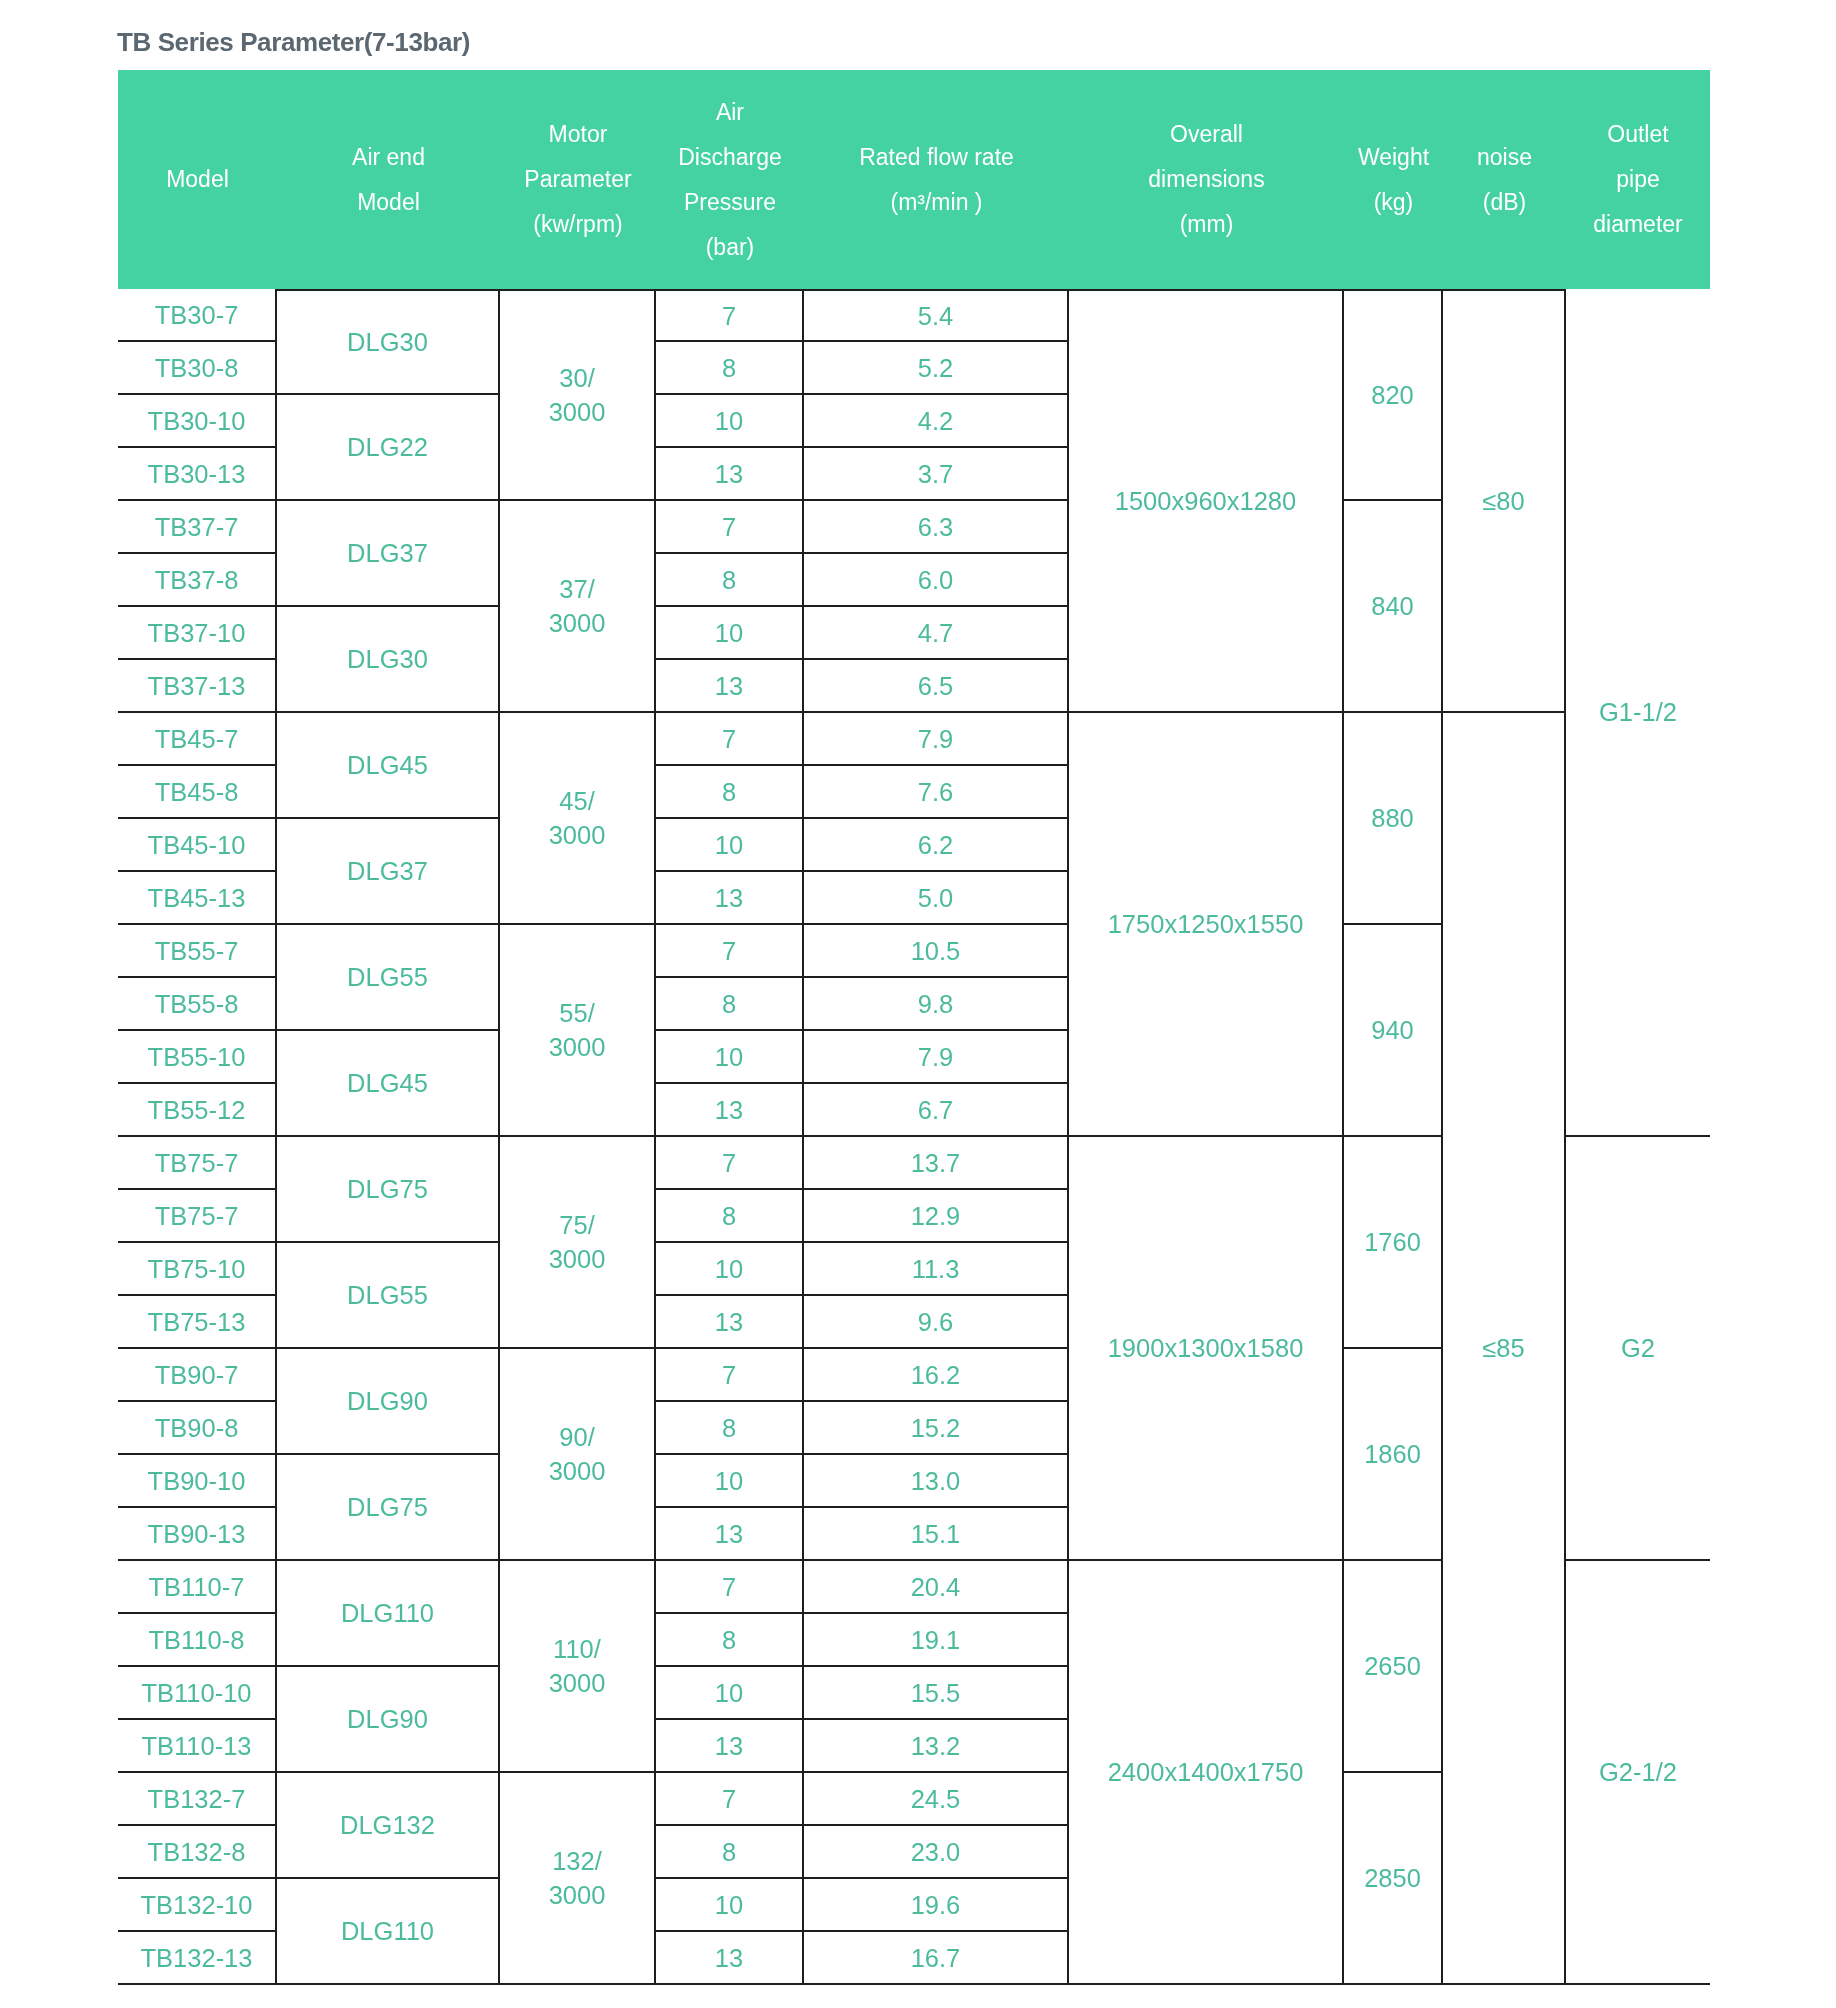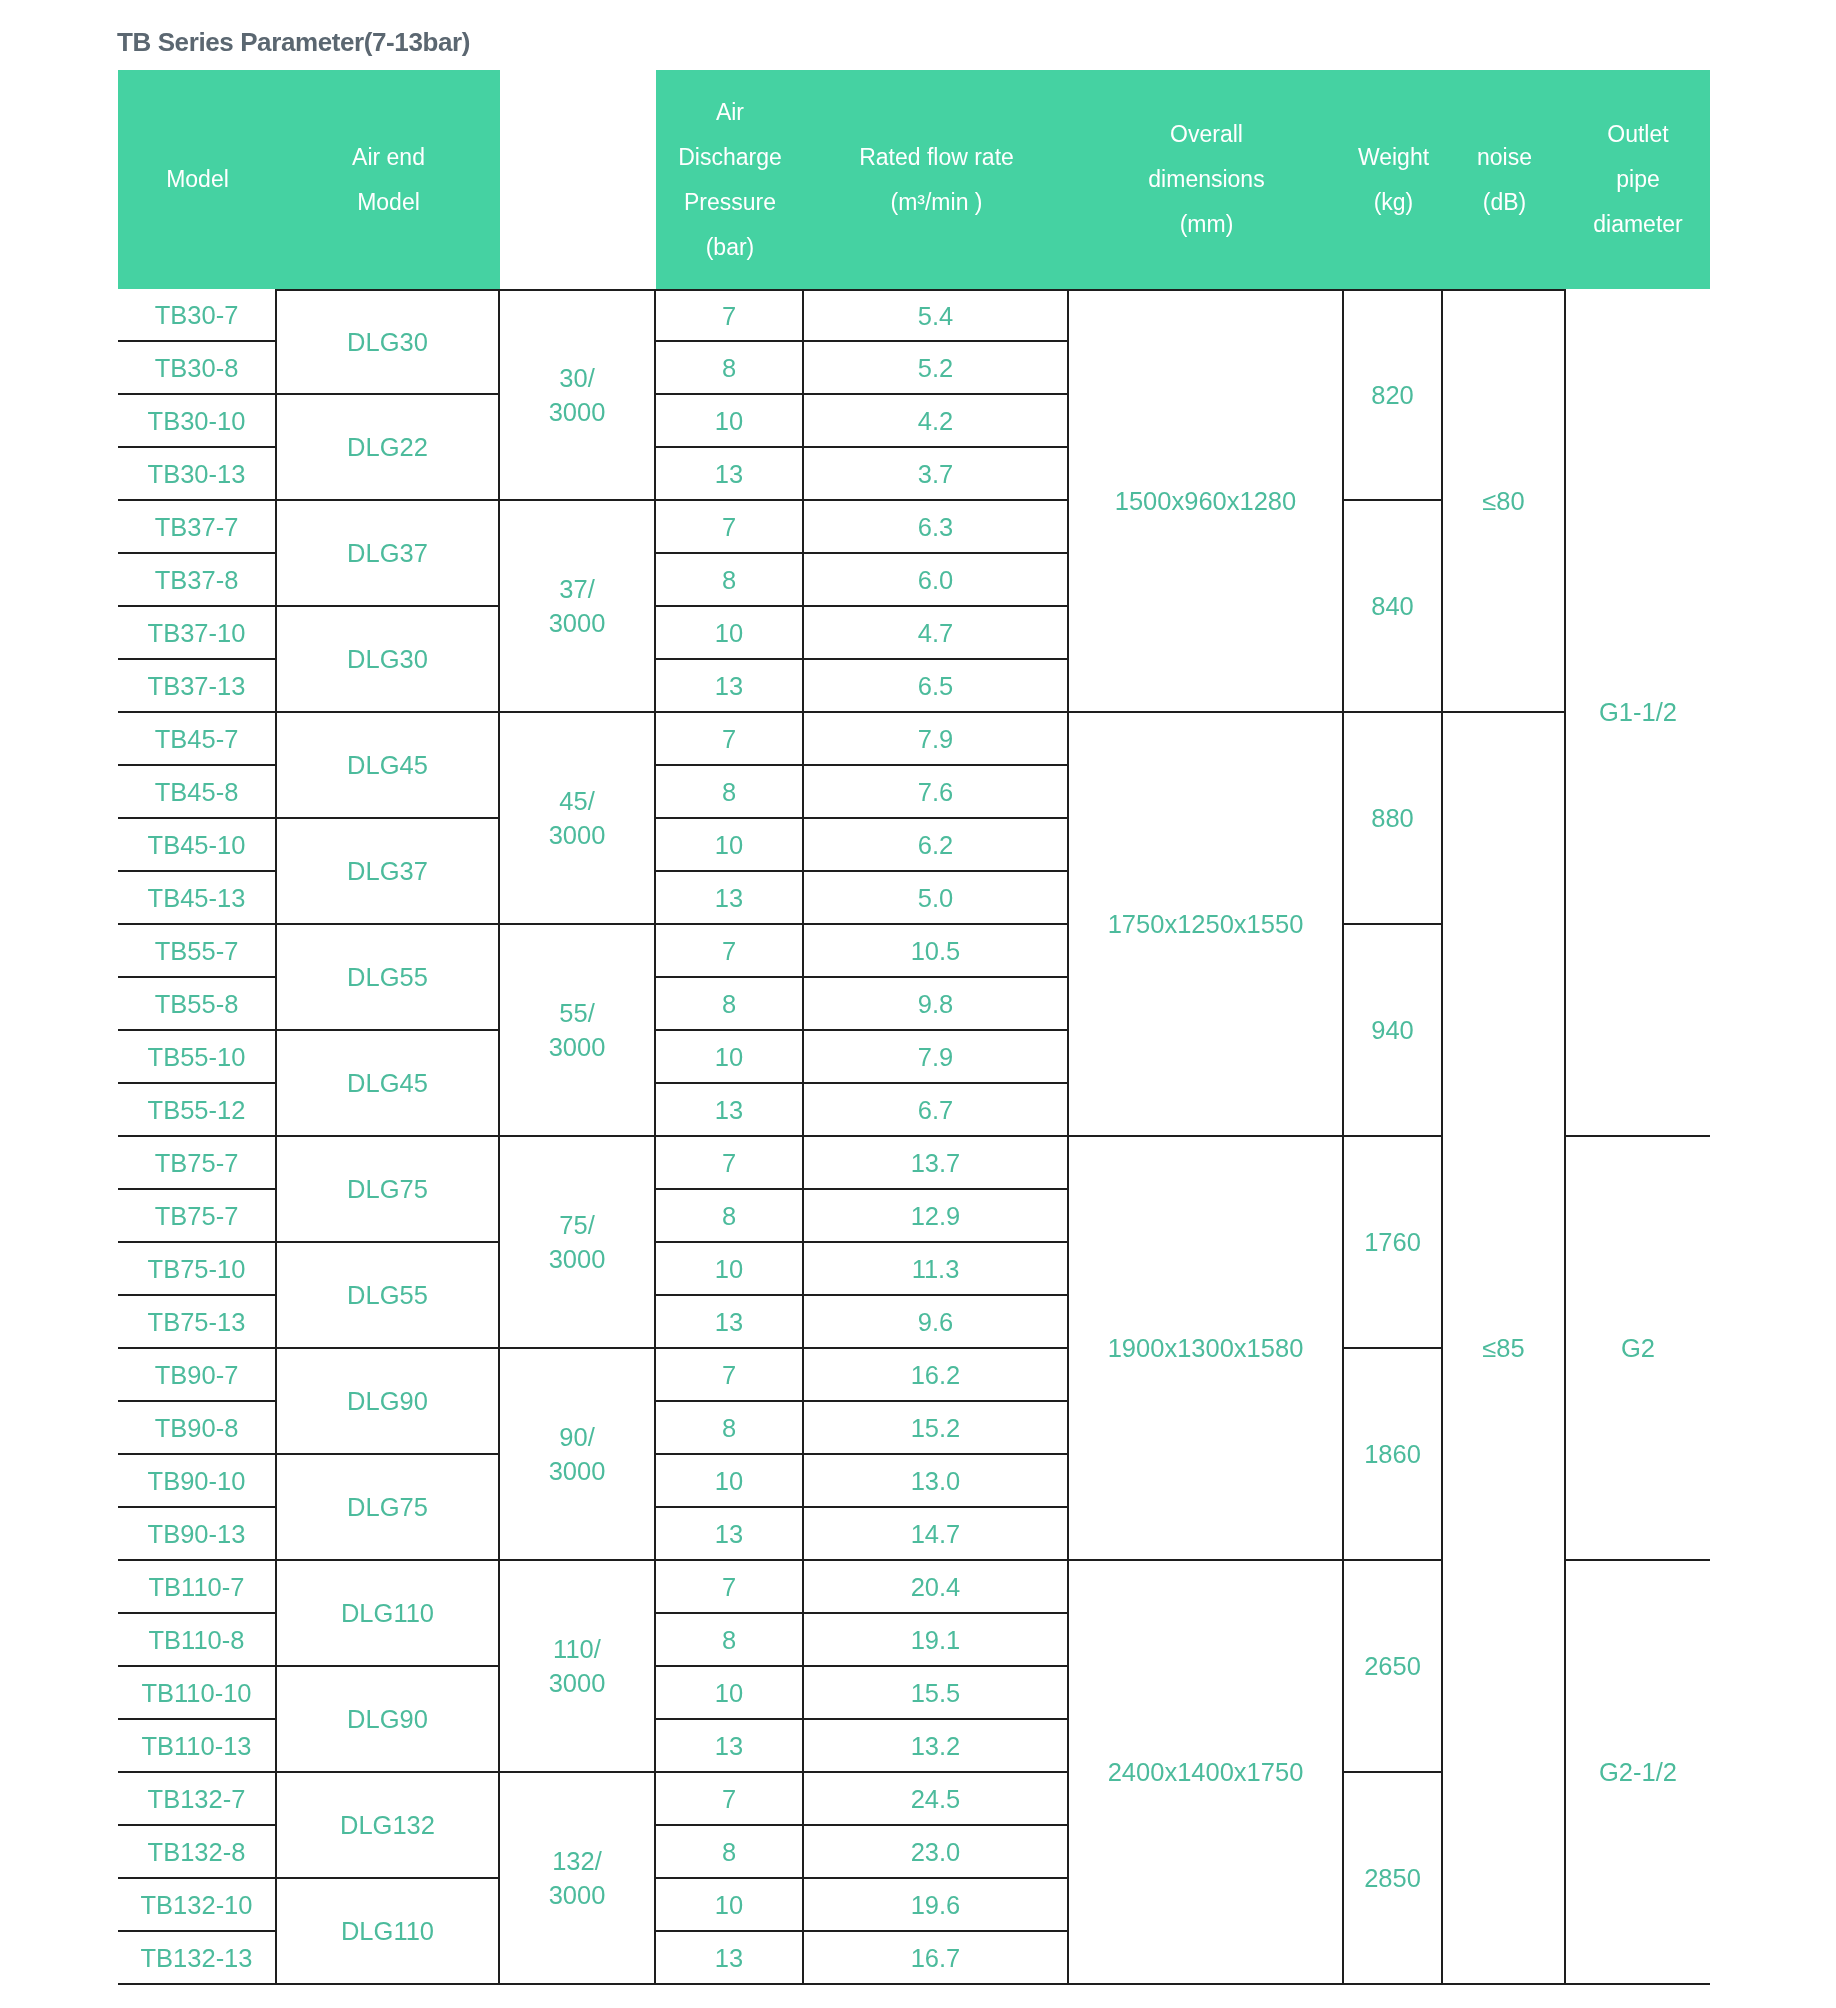--- a/index.html
+++ b/index.html
@@ -51,20 +51,23 @@
 </head>
 <body>
 
 <div class="title">TB Series Parameter(7-13bar)</div>
 
 <div class="tbl">
 
   <div class="h" style="grid-area:1/1/2/2">Model</div>
   <div class="h" style="grid-area:1/2/2/3">Air end
 Model</div>
+  <div class="h" style="grid-area:1/3/2/4">Motor
+Parameter
+(kw/rpm)</div>
   <div class="h" style="grid-area:1/4/2/5">Air
 Discharge
 Pressure
 (bar)</div>
   <div class="h" style="grid-area:1/5/2/6">Rated flow rate
 (m³/min )</div>
   <div class="h" style="grid-area:1/6/2/7">Overall
 dimensions
 (mm)</div>
   <div class="h" style="grid-area:1/7/2/8">Weight
@@ -191,21 +194,21 @@
   <div class="c" style="grid-area:15/5/16/6">9.8</div>
   <div class="c" style="grid-area:16/5/17/6">7.9</div>
   <div class="c" style="grid-area:17/5/18/6">6.7</div>
   <div class="c" style="grid-area:18/5/19/6">13.7</div>
   <div class="c" style="grid-area:19/5/20/6">12.9</div>
   <div class="c" style="grid-area:20/5/21/6">11.3</div>
   <div class="c" style="grid-area:21/5/22/6">9.6</div>
   <div class="c" style="grid-area:22/5/23/6">16.2</div>
   <div class="c" style="grid-area:23/5/24/6">15.2</div>
   <div class="c" style="grid-area:24/5/25/6">13.0</div>
-  <div class="c" style="grid-area:25/5/26/6">14.7</div>
+  <div class="c" style="grid-area:25/5/26/6">15.1</div>
   <div class="c" style="grid-area:26/5/27/6">20.4</div>
   <div class="c" style="grid-area:27/5/28/6">19.1</div>
   <div class="c" style="grid-area:28/5/29/6">15.5</div>
   <div class="c" style="grid-area:29/5/30/6">13.2</div>
   <div class="c" style="grid-area:30/5/31/6">24.5</div>
   <div class="c" style="grid-area:31/5/32/6">23.0</div>
   <div class="c" style="grid-area:32/5/33/6">19.6</div>
   <div class="c" style="grid-area:33/5/34/6">16.7</div>
 
   <div class="c bt" style="grid-area:2/6/10/7">1500x960x1280</div>

